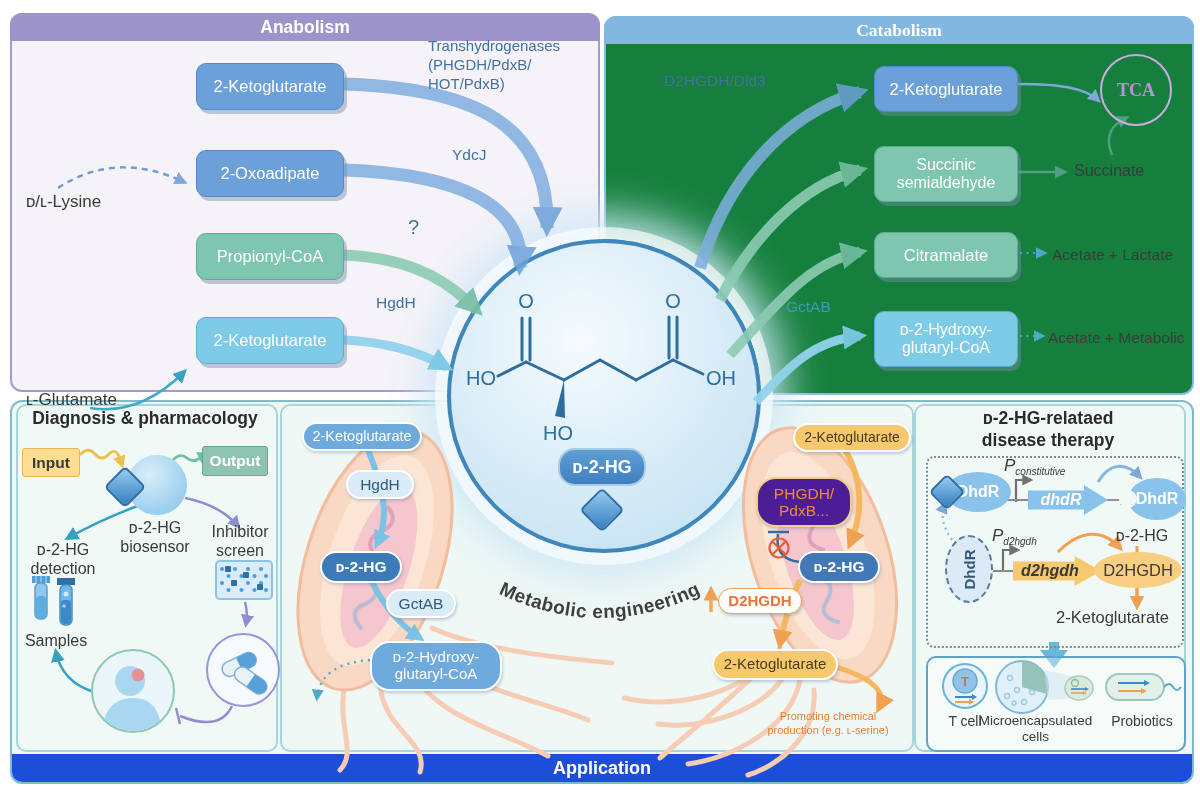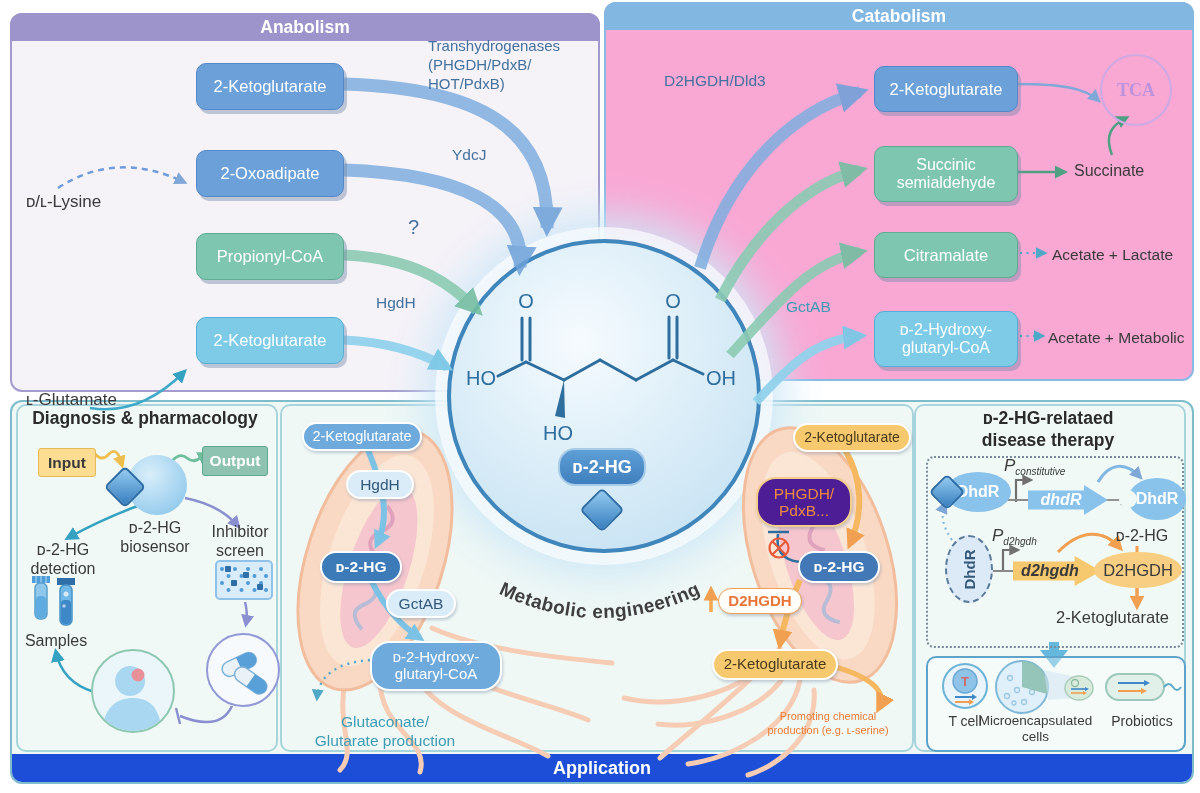--- a/index.html
+++ b/index.html
@@ -41,21 +41,21 @@
 <body>
 
 <div id="stage">
 
   <div class="panel" style="left:10px;top:13px;width:586px;height:375px;border-color:#A39BCD;background:#F6F3F8;">
     <div class="phead" style="background:#9C94CA;">
         <span>Anabolism</span>
       </div>
   </div>
 
-  <div class="panel" style="left:604px;top:2px;width:586px;height:375px;border-color:#86BAE5;background:#f9a8d4;">
+  <div class="panel" style="left:604px;top:16px;width:586px;height:375px;border-color:#86BAE5;background:#15803d;font-family:Liberation Serif, serif;">
     <div class="phead" style="background:#82B7E2;">
         <span>Catabolism</span>
       </div>
   </div>
 
   <div class="panel" style="left:10px;top:400px;width:1180px;height:380px;border-color:#7EBCCB;background:#EFF8F5;">
     <div style="position:absolute;left:0;right:0;bottom:0;height:28px;background:#1d4ed8;border-radius:0 0 10px 10px;
                 color:#fff;font-weight:bold;font-size:18px;display:flex;align-items:center;justify-content:center;">
       <span>Application</span>
     </div>
@@ -282,21 +282,21 @@
     </g>
   </svg>
   <div style="position:absolute;left:558px;top:448px;width:84px;height:34px;border-radius:17px;z-index:4;
               background:linear-gradient(180deg,#5E9FD6,#3F7FBE);border:2px solid #A8CBE8;display:flex;align-items:center;justify-content:center;">
     <span style="color:#fff;font-weight:bold;font-size:18px;">ᴅ-2-HG</span>
   </div>
   <div class="diamond" style="left:586px;top:494px;width:28px;height:28px;"></div>
 
   <div class="lbl bold ctr" style="left:30px;top:408px;width:230px;font-size:17.5px;color:#2B2B2B;">Diagnosis &amp; pharmacology</div>
   <div style="position:absolute;left:22px;top:448px;width:56px;height:27px;background:#FCDD92;border:1.5px solid #E9B854;border-radius:3px;
-              display:flex;align-items:center;justify-content:center;z-index:4;margin-left:16px;">
+              display:flex;align-items:center;justify-content:center;z-index:4;">
     <span style="font-size:15.5px;font-weight:bold;color:#3A3A3A;">Input</span>
   </div>
   <div style="position:absolute;left:202px;top:446px;width:64px;height:28px;background:#8FC3B1;border:1.5px solid #5FA98F;border-radius:3px;
               display:flex;align-items:center;justify-content:center;z-index:4;">
     <span style="font-size:15.5px;font-weight:bold;color:#fff;">Output</span>
   </div>
   <div style="position:absolute;left:127px;top:455px;width:60px;height:60px;border-radius:50%;z-index:4;
               background:radial-gradient(circle at 38% 32%,#D9EEFA,#9CCFEE 70%,#7FBFE6);"></div>
   <div class="diamond" style="left:110px;top:472px;width:26px;height:26px;"></div>
   <div class="lbl pre ctr" style="left:100px;top:518px;width:110px;font-size:16px;line-height:1.2;">ᴅ-2-HG
@@ -379,22 +379,20 @@
   <div class="pill bold" style="left:320px;top:551px;width:78px;height:28px;background:#3D7AB8;color:#fff;font-size:15.5px;">
       <span>ᴅ-2-HG</span>
     </div>
   <div class="pill" style="left:386px;top:589px;width:66px;height:25px;background:#D9ECF8;color:#33587A;font-size:15.5px;">
       <span>GctAB</span>
     </div>
   <div class="pill" style="left:370px;top:641px;width:128px;height:46px;background:#6FAADD;color:#fff;font-size:15px;border-radius:20px;">
       <span class="pre">ᴅ-2-Hydroxy-
 glutaryl-CoA</span>
     </div>
-  <div class="lbl pre ctr tealtxt" style="left:300px;top:712px;width:170px;font-size:15.5px;line-height:1.25;">Glutaconate/
-Glutarate production</div>
 
   <div class="pill" style="left:793px;top:423px;width:114px;height:25px;background:#F6C96E;color:#4A3A1A;font-size:14px;">
       <span>2-Ketoglutarate</span>
     </div>
   <div class="pill" style="left:756px;top:477px;width:92px;height:46px;background:#4c1d95;border:2px solid #F2CD8C;color:#ED8A3F;font-size:15.5px;border-radius:20px;">
       <span class="pre">PHGDH/
 PdxB...</span>
     </div>
   <div class="pill bold" style="left:798px;top:551px;width:78px;height:28px;background:#4178B5;color:#fff;font-size:15.5px;">
       <span>ᴅ-2-HG</span>

